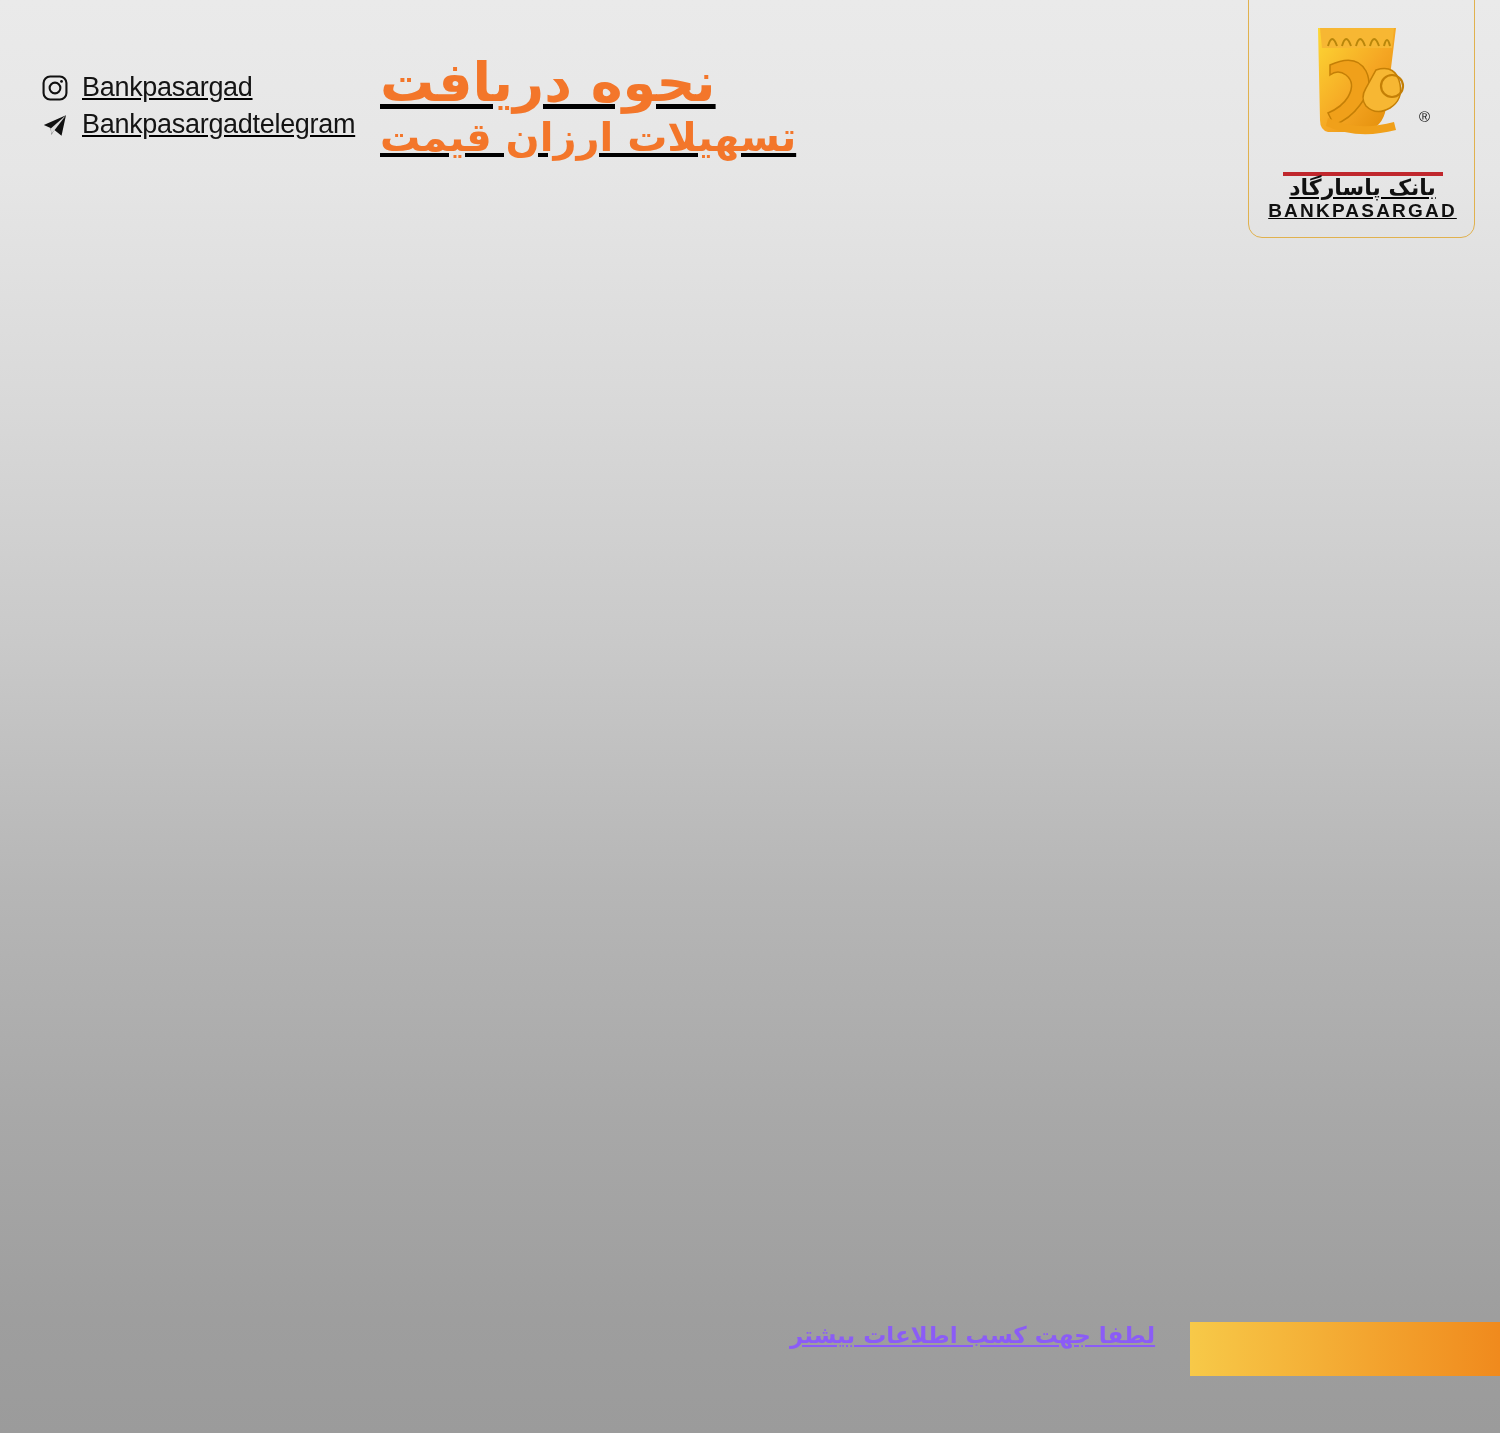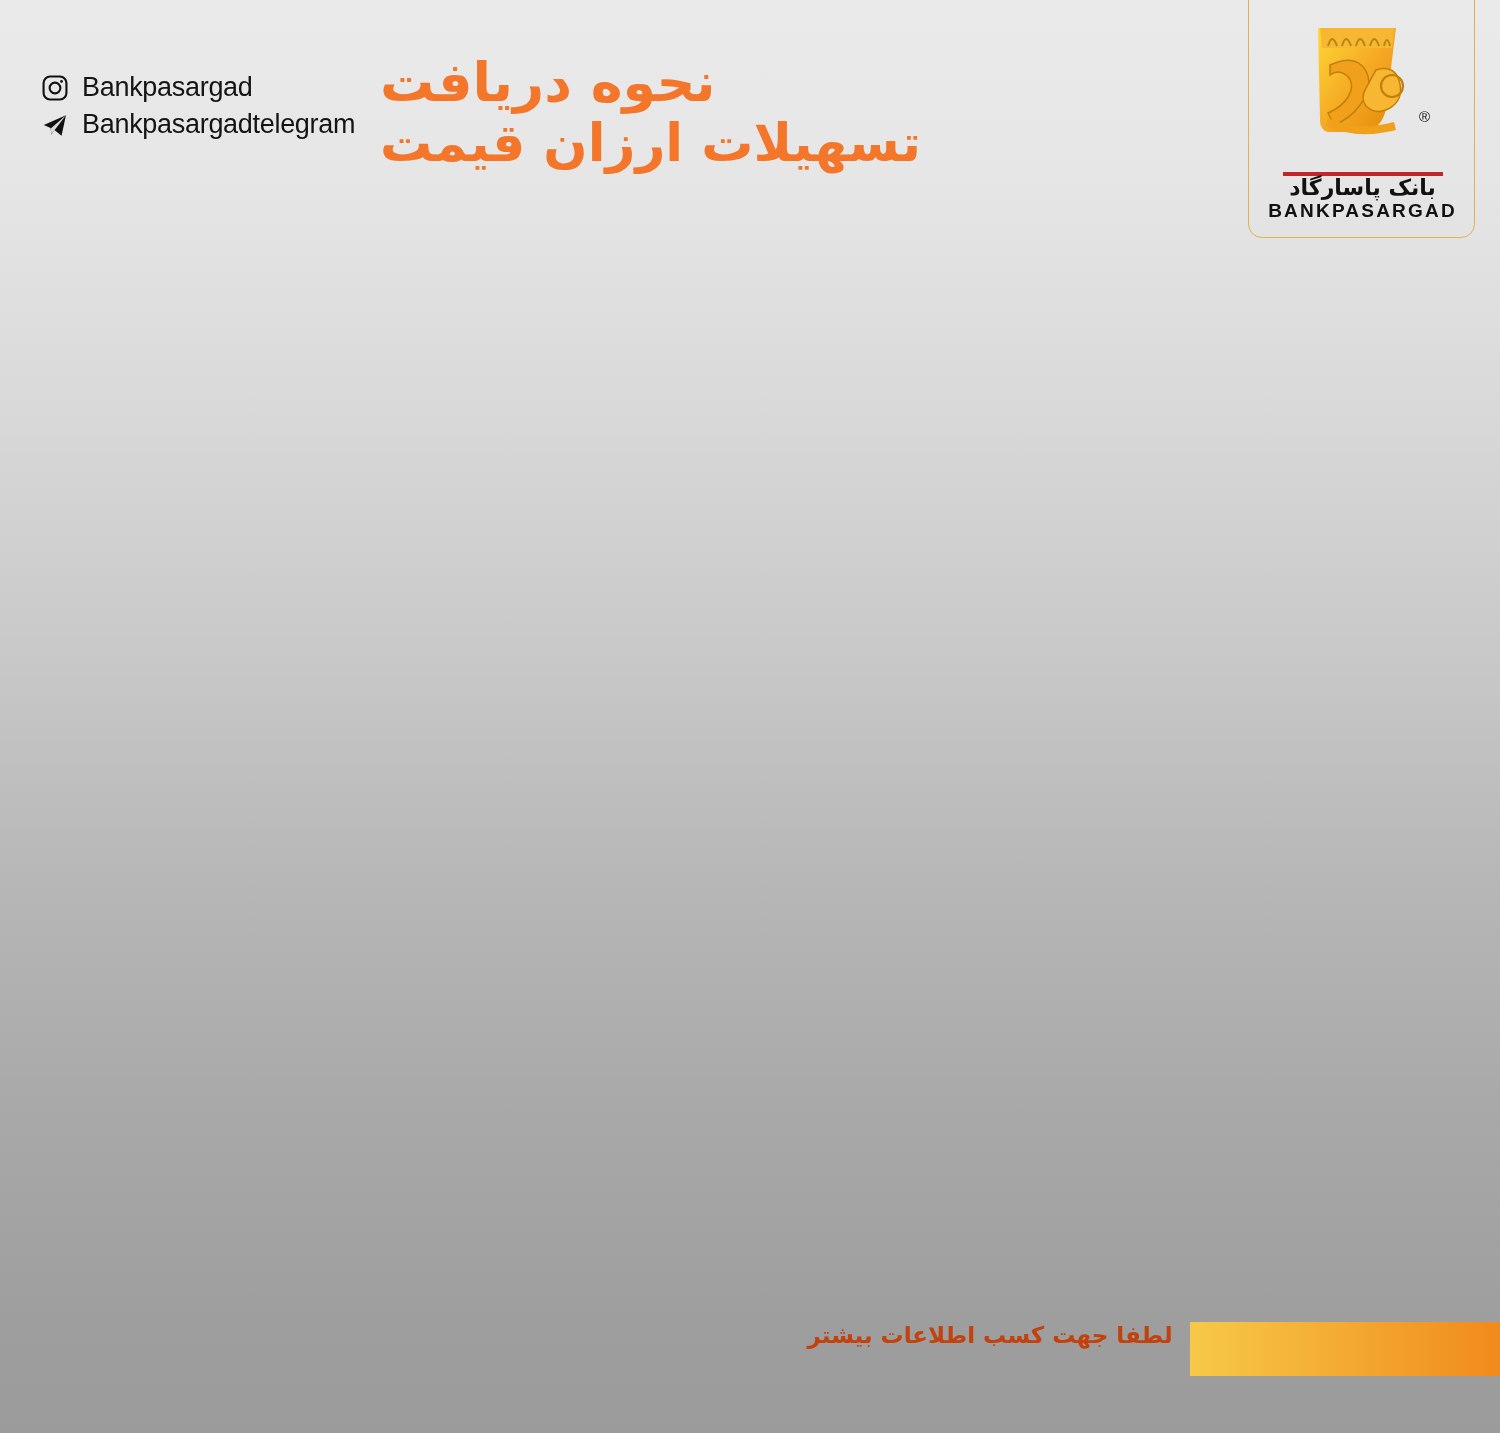--- a/index.html
+++ b/index.html
@@ -5,44 +5,44 @@
 <style>
   html,body{margin:0;padding:0;}
   body{
     width:1500px;height:1433px;
     font-family:"DejaVu Sans","Liberation Sans",sans-serif;
     background:linear-gradient(to bottom,#eaeaea 0%,#e6e6e6 12%,#d9d9d9 28%,#c9c9c9 45%,#b6b6b6 62%,#a8a8a8 78%,#9e9e9e 92%,#9b9b9b 100%);
     overflow:hidden;
     position:relative;
   }
   .stage{position:absolute;inset:0;}
-  .abs{position:absolute;}
+  .abs{position:absolute;text-decoration:underline;}
 
   
   #social{left:40px;top:72px;width:430px;}
   .soc-row{display:flex;align-items:center;gap:12px;margin-bottom:6px;direction:ltr;}
   .soc-row .glyph{width:30px;height:30px;flex:0 0 30px;display:flex;align-items:center;justify-content:center;}
   .soc-row .txt{font-size:27px;color:#141414;font-family:"Liberation Sans",sans-serif;letter-spacing:-0.3px;}
 
   #title{left:380px;top:52px;width:650px;text-align:left;}
   #title .l1{font-size:54px;font-weight:bold;color:#f3762a;letter-spacing:1px;line-height:1.15;}
-  #title .l2{font-size:52px;font-weight:bold;color:#f3762a;letter-spacing:1px;line-height:1.15;}
+  #title .l2{font-size:40px;font-weight:bold;color:#f3762a;letter-spacing:1px;line-height:1.15;}
 
   #logo-card{right:25px;top:-14px;width:225px;height:250px;border:1px solid #e0b14e;border-radius:14px;}
   #logo-wrap{right:40px;top:10px;width:195px;height:220px;display:flex;flex-direction:column;align-items:center;justify-content:flex-start;}
   #logo-name{font-size:22px;font-weight:bold;color:#111;letter-spacing:0px;margin-top:-4px;}
   #logo-sub{font-size:19px;font-weight:bold;color:#111;letter-spacing:2.2px;font-family:"Liberation Sans",sans-serif;}
   .logo-underline{width:160px;height:4px;background:#c0272d;margin:2px 0 3px 0;}
 
   
   .sec{position:absolute;}
 
   
   #footbar{left:1190px;top:1322px;width:310px;height:54px;background:linear-gradient(to right,#f7c948,#f08a1d);}
-  #foottext{right:310px;top:1318px;width:400px;text-align:center;font-size:23px;font-weight:bold;color:#c2410c;line-height:1.55;}
+  #foottext{right:310px;top:1318px;width:400px;text-align:left;font-size:23px;font-weight:bold;color:#8b5cf6;line-height:1.55;}
 </style>
 </head>
 <body>
 
 <div class="stage">
 
   <div class="abs" id="social">
     <div class="soc-row">
       <span class="glyph">
         <svg width="28" height="28" viewBox="0 0 24 24">

